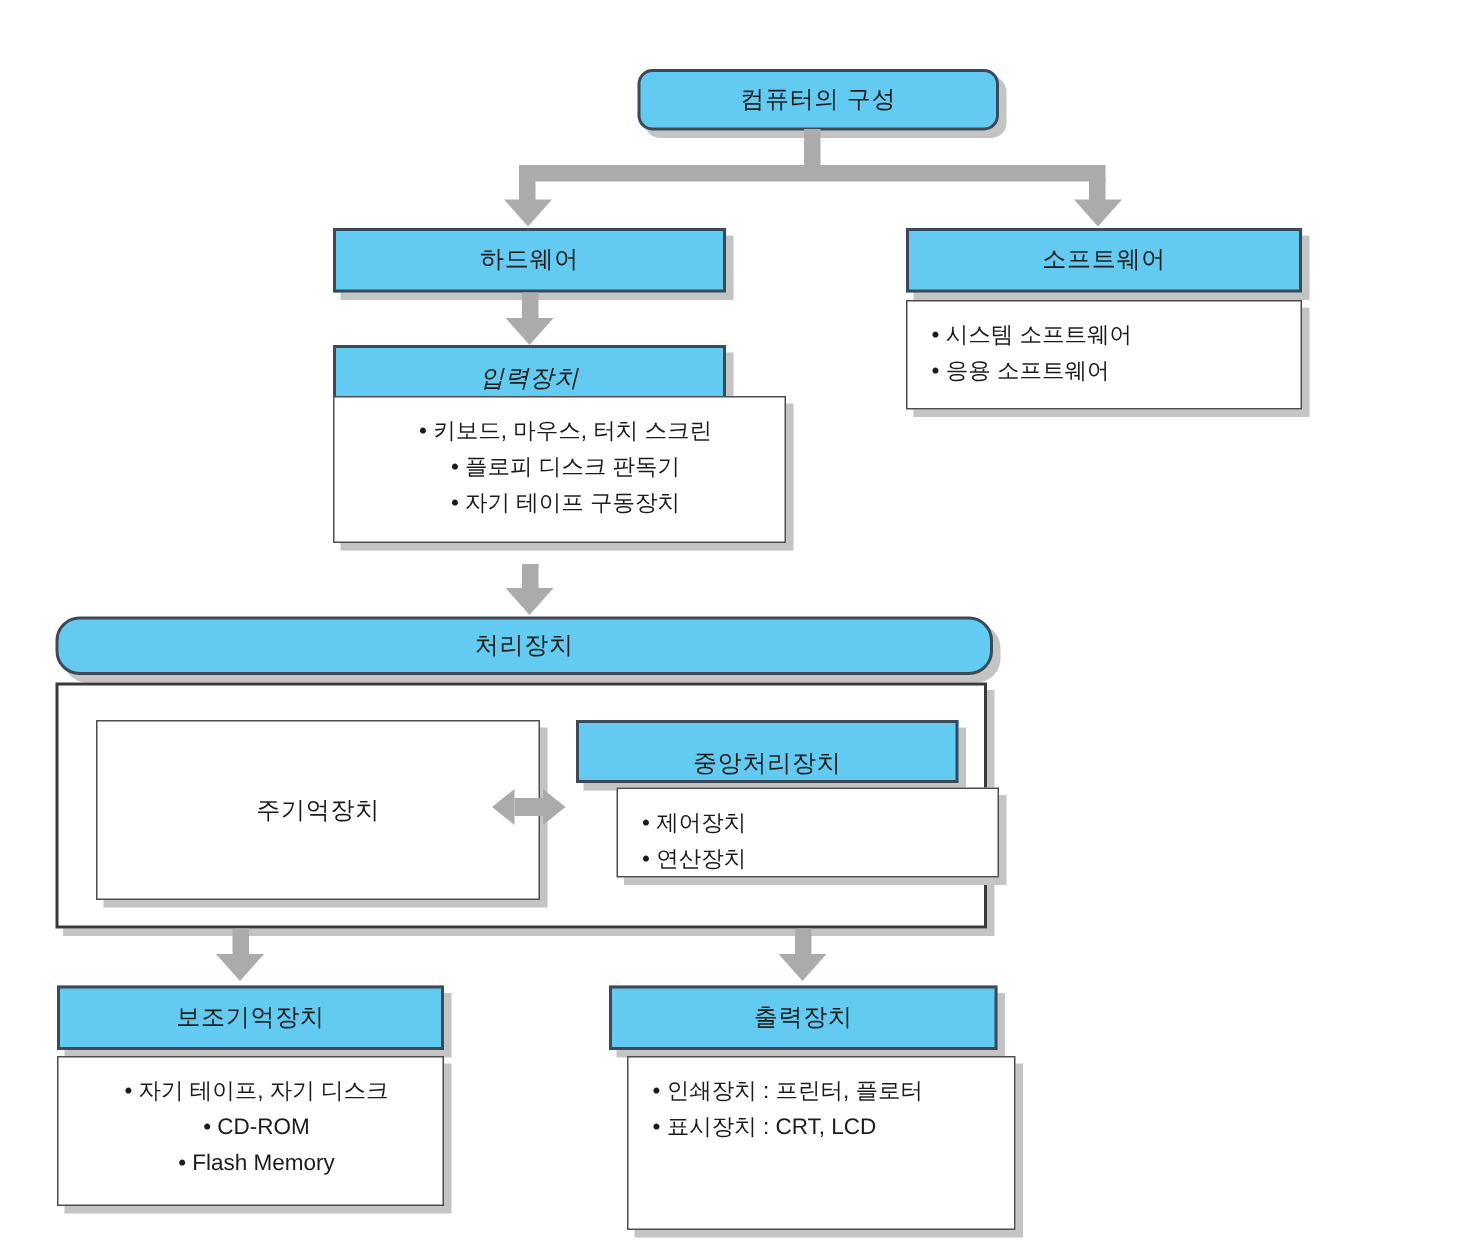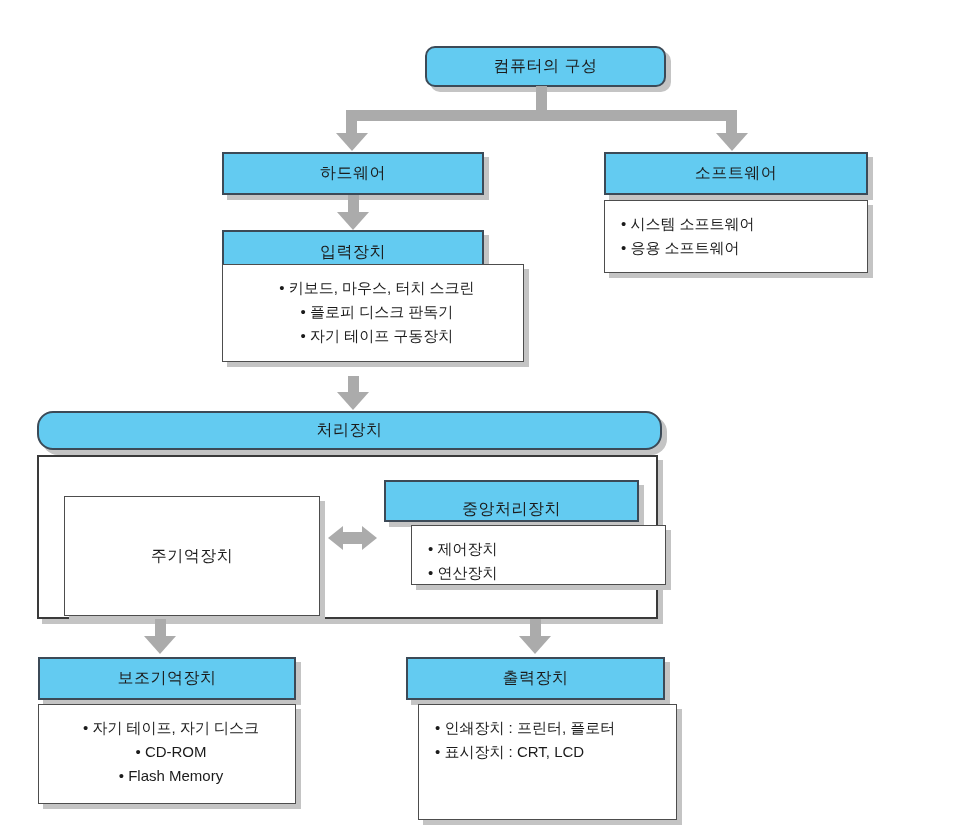--- a/index.html
+++ b/index.html
@@ -127,41 +127,41 @@
   <div class="wbox" style="left:604px; top:200px; width:264px; height:73px;">
     <ul>
       <li>시스템 소프트웨어</li>
       <li>응용 소프트웨어</li>
     </ul>
   </div>
 
   <div class="stem" style="left:348px; top:195px; width:11px; height:20px;"></div>
   <div class="ahead" style="left:337px; top:212px;"></div>
 
-  <div class="node" style="left:222px; top:230px; width:262px; height:44px;">
+  <div class="node" style="left:222px; top:230px; width:262px; height:44px;font-style:italic;">
     <span>입력장치</span>
   </div>
   <div class="wbox" style="left:222px; top:264px; width:302px; height:98px;text-align:center;">
     <ul>
       <li>키보드, 마우스, 터치 스크린</li>
       <li>플로피 디스크 판독기</li>
       <li>자기 테이프 구동장치</li>
     </ul>
   </div>
 
   <div class="stem" style="left:348px; top:376px; width:11px; height:19px;"></div>
   <div class="ahead" style="left:337px; top:392px;"></div>
 
   <div class="node" style="left:37px; top:411px; width:625px; height:39px;border-radius:16px;">
     <span>처리장치</span>
   </div>
 
   <div class="container" style="left:37px; top:455px; width:621px; height:164px;">
 
-    <div class="wbox center" style="left:25px; top:39px; width:256px; height:120px;">
+    <div class="wbox center" style="left:25px; top:23px; width:296px; height:120px;">
       <span>주기억장치</span>
     </div>
 
     <div class="darr" style="left:289px; top:69px;">
       <div class="tri-l"></div>
       <div class="bar"></div>
       <div class="tri-r"></div>
     </div>
 
     <div class="node" style="left:345px; top:23px; width:255px; height:42px;align-items:flex-end;">

